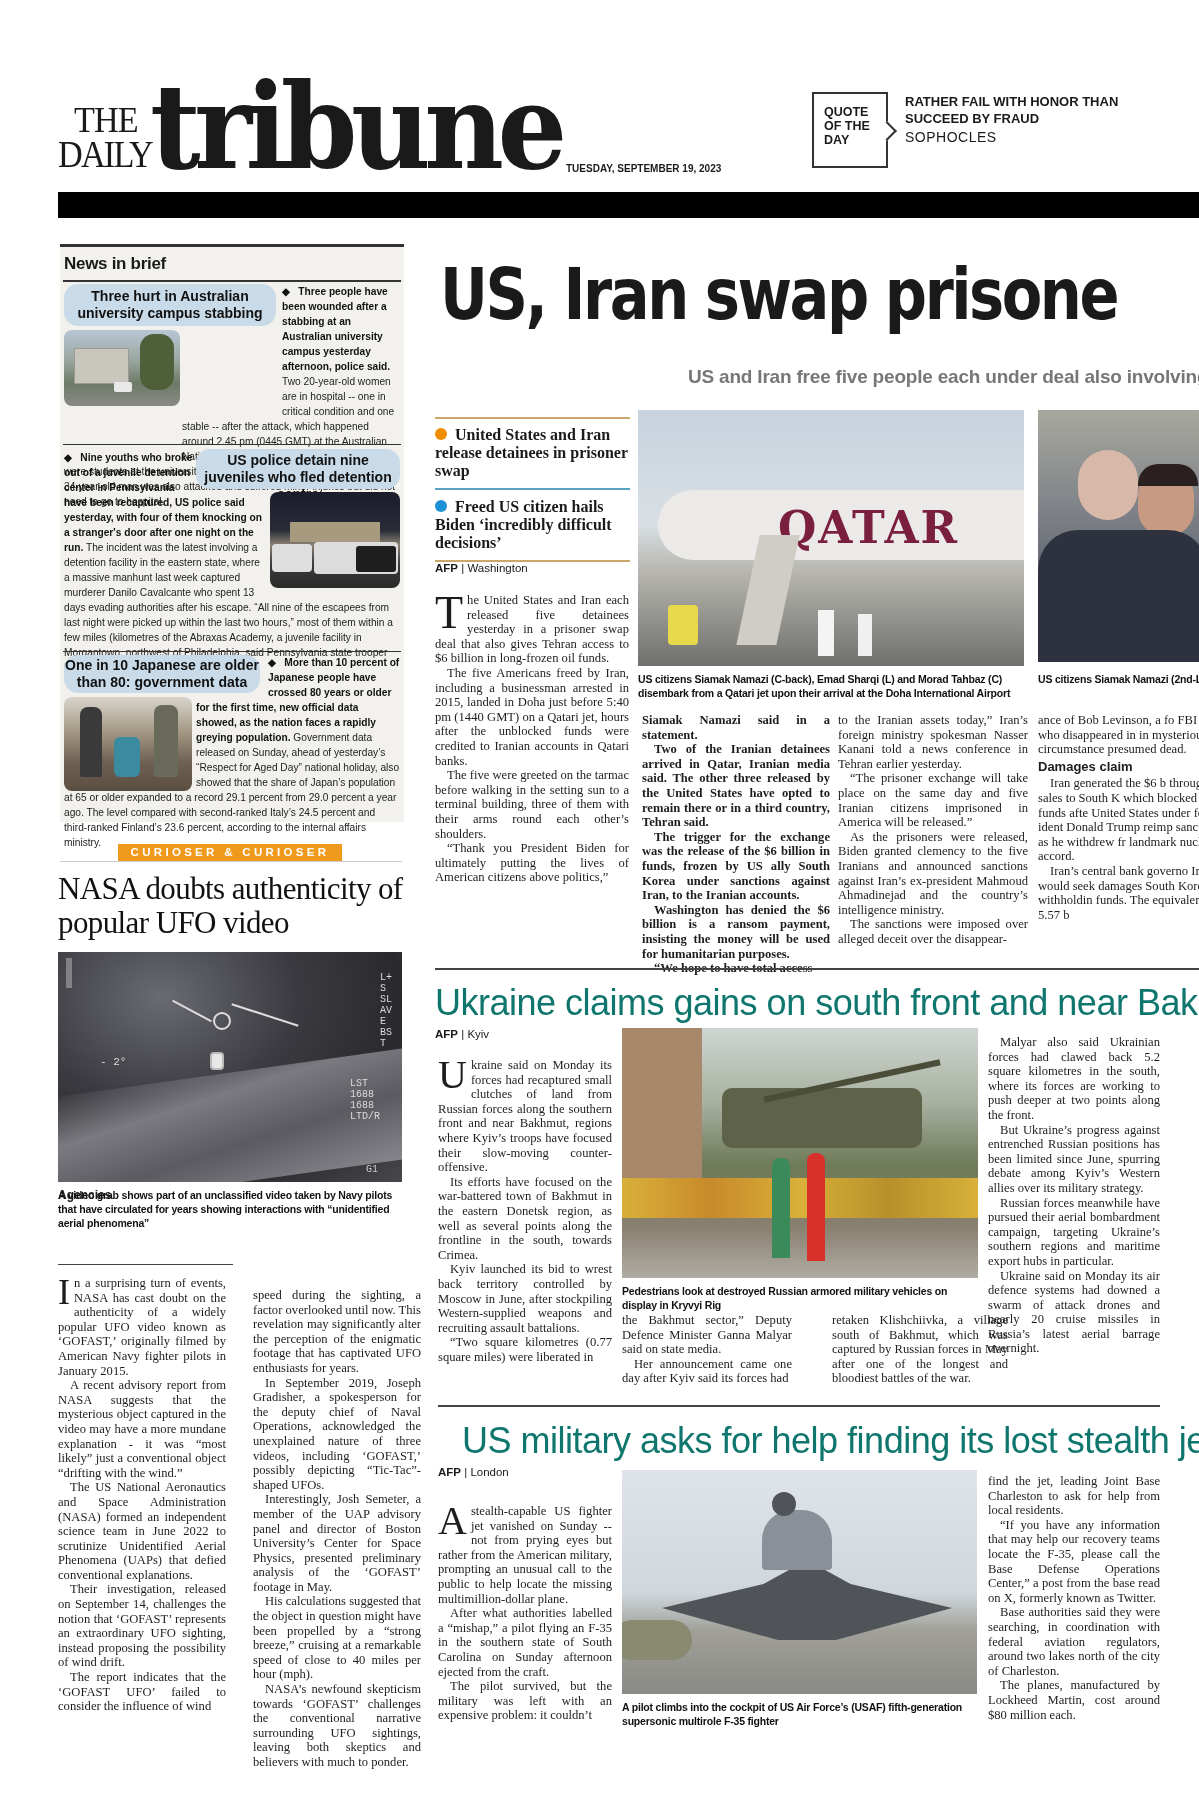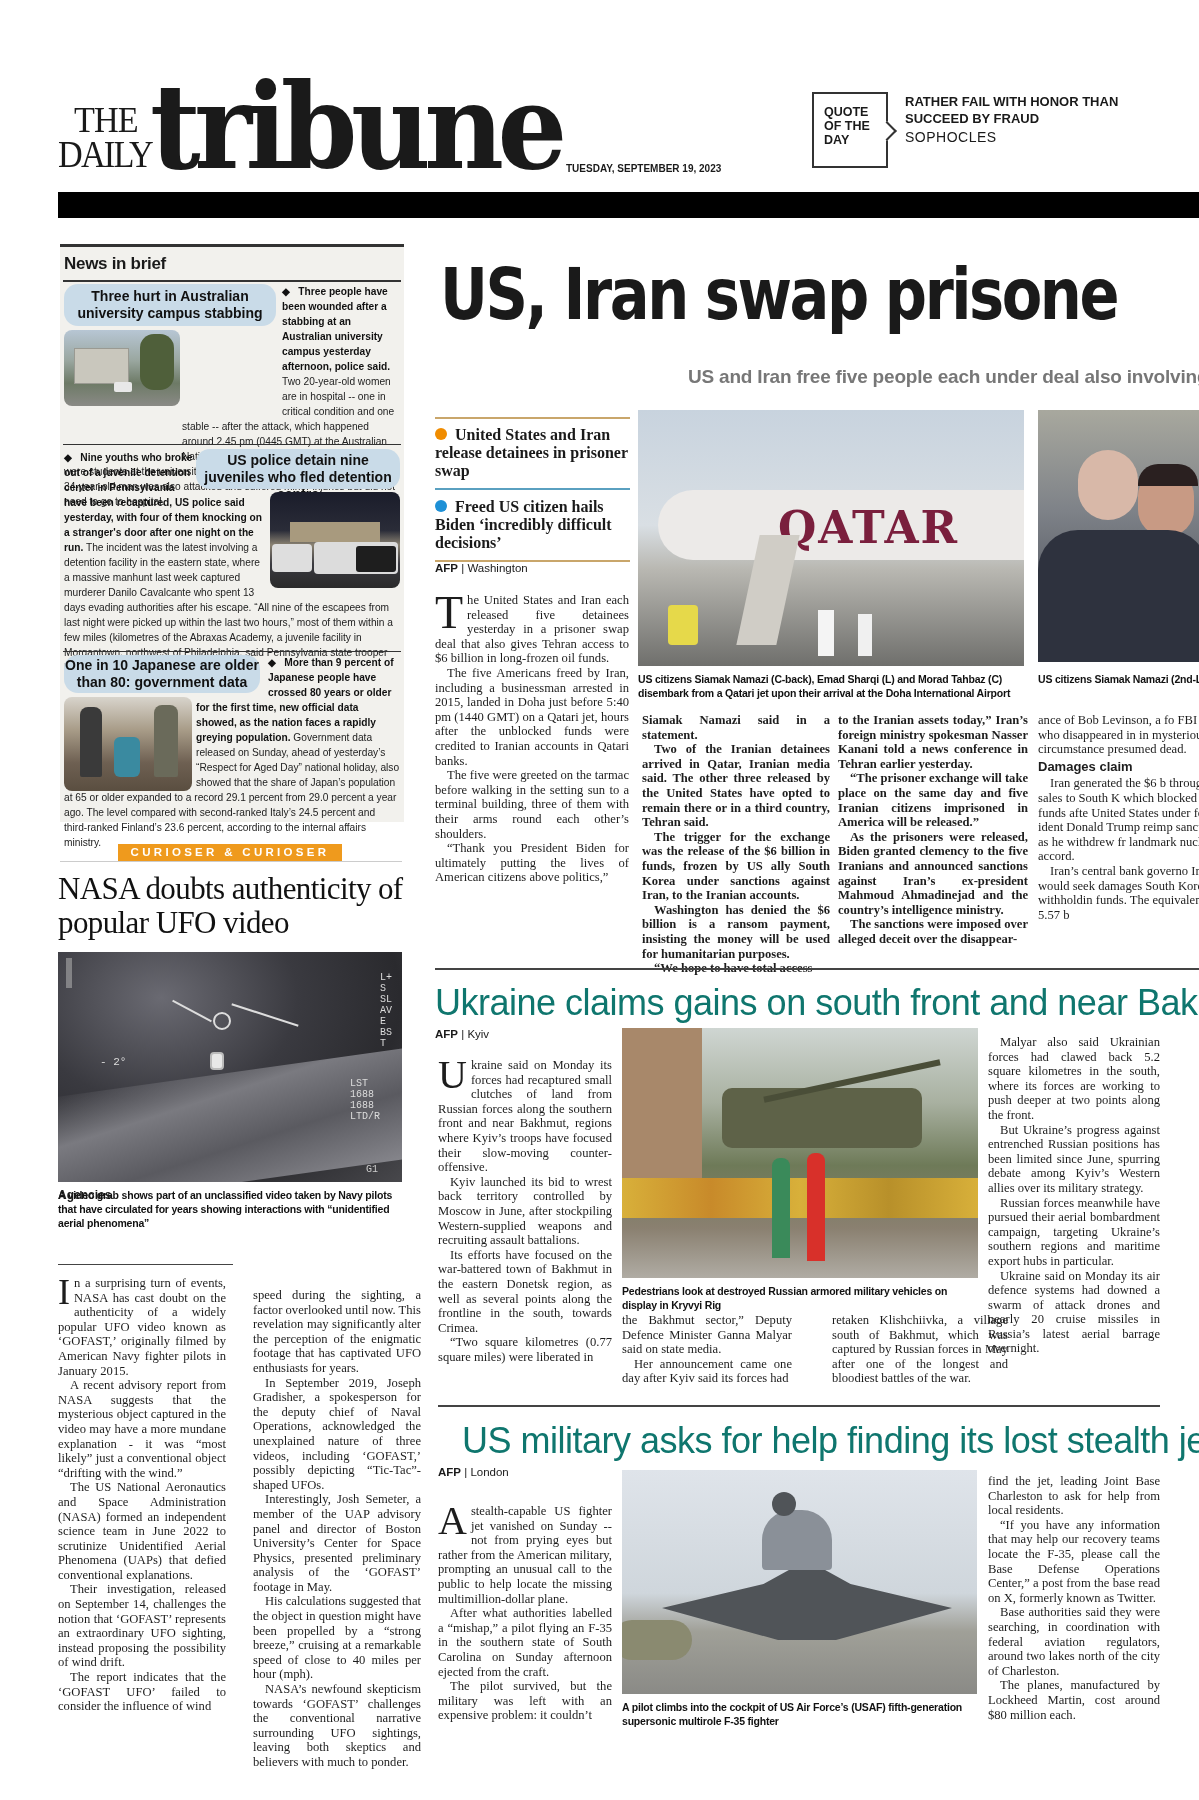--- a/index.html
+++ b/index.html
@@ -108,21 +108,21 @@
 
 <div class="abs pill sans" style="left:64px; top:655px; width:196px; height:38px; padding-top:2px;">One in 10 Japanese are older than 80: government data</div>
 <div class="abs photo" style="left:64px; top:697px; width:128px; height:94px; background: linear-gradient(180deg,#d8d4cc 0%,#a89c88 35%,#6e6052 70%,#5a4e40 100%);">
   <div style="position:absolute; left:16px; top:10px; width:22px; height:70px; background:#3a3a3a; border-radius:8px 8px 2px 2px;"></div>
   <div style="position:absolute; left:90px; top:8px; width:24px; height:72px; background:#6a6a5a; border-radius:8px 8px 2px 2px;"></div>
   <div style="position:absolute; left:50px; top:40px; width:26px; height:40px; background:#3a8aa0; border-radius:6px;"></div>
 </div>
 <div class="abs brief-text sans" style="left:64px; top:655px; width:336px;">
   <div style="float:left; width:204px; height:40px;"></div>
   <div style="float:left; clear:left; width:132px; height:94px;"></div>
-  <b>◆&nbsp;&nbsp;&nbsp;</b><b>More than 9 percent of Japanese people have crossed 80 years or older for the first time, new official data showed, as the nation faces a rapidly greying population.</b>
+  <b>◆&nbsp;&nbsp;&nbsp;</b><b>More than 10 percent of Japanese people have crossed 80 years or older for the first time, new official data showed, as the nation faces a rapidly greying population.</b>
   <span>Government data released on Sunday, ahead of yesterday’s “Respect for Aged Day” national holiday, also showed that the share of Japan’s population at 65 or older expanded to a record 29.1 percent from 29.0 percent a year ago. The level compared with second-ranked Italy’s 24.5 percent and third-ranked Finland’s 23.6 percent, according to the internal affairs ministry.</span>
 </div>
 
 <div class="abs main-head">US, Iran swap prisone</div>
 <div class="abs main-sub sans">US and Iran free five people each under deal also involving</div>
 
 <div class="abs" style="left:435px; top:417px; width:195px; height:2px; background:#c9a66b;"></div>
 <div class="abs bullet-box">
   <div class="bullet-item">
     <span class="dot" style="background:#f08c00;"></span><span>United States and Iran release detainees in prisoner swap</span>
@@ -161,21 +161,21 @@
 </div>
 <div class="abs caption sans" style="left:1038px; top:672px; width:161px; white-space:nowrap; overflow:hidden;">US citizens Siamak Namazi (2nd-L) a disembarking from a Qatari jet upon</div>
 
 <div class="abs body-text" style="left:642px; top:713px; width:188px;font-weight:bold;">
   <p class="first">Siamak Namazi said in a statement.</p>
   <p>Two of the Iranian detainees arrived in Qatar, Iranian media said. The other three released by the United States have opted to remain there or in a third country, Tehran said.</p>
   <p>The trigger for the exchange was the release of the $6 billion in funds, frozen by US ally South Korea under sanctions against Iran, to the Iranian accounts.</p>
   <p>Washington has denied the $6 billion is a ransom payment, insisting the money will be used for humanitarian purposes.</p>
   <p>“We hope to have total access</p>
 </div>
-<div class="abs body-text" style="left:838px; top:713px; width:190px;font-weight:bold;">
+<div class="abs body-text" style="left:838px; top:713px; width:190px;">
   <p class="first">to the Iranian assets today,” Iran’s foreign ministry spokesman Nasser Kanani told a news conference in Tehran earlier yesterday.</p>
   <p>“The prisoner exchange will take place on the same day and five Iranian citizens imprisoned in America will be released.”</p>
   <p>As the prisoners were released, Biden granted clemency to the five Iranians and announced sanctions against Iran’s ex-president Mahmoud Ahmadinejad and the country’s intelligence ministry.</p>
   <p>The sanctions were imposed over alleged deceit over the disappear-</p>
 </div>
 <div class="abs body-text" style="left:1038px; top:713px; width:190px; text-align:left;">
   <p class="first">ance of Bob Levinson, a fo FBI agent who disappeared in in mysterious circumstance presumed dead.</p>
   <div class="subhead sans">Damages claim</div>
   <p>Iran generated the $6 b through oil sales to South K which blocked the funds afte United States under former ident Donald Trump reimp sanctions as he withdrew fr landmark nuclear accord.</p>
   <p>Iran’s central bank governo Iran would seek damages South Korea for withholdin funds. The equivalent of 5.57 b</p>
@@ -219,22 +219,22 @@
   <p>His calculations suggested that the object in question might have been propelled by a “strong breeze,” cruising at a remarkable speed of close to 40 miles per hour (mph).</p>
   <p>NASA’s newfound skepticism towards ‘GOFAST’ challenges the conventional narrative surrounding UFO sightings, leaving both skeptics and believers with much to ponder.</p>
 </div>
 
 <div class="abs hr-dark" style="left:435px; top:968px; width:764px;"></div>
 <div class="abs section-head" style="left:435px; top:986px;">Ukraine claims gains on south front and near Bakhmut</div>
 <div class="abs byline sans" style="left:435px; top:1028px;"><b>AFP</b> | <span>Kyiv</span></div>
 
 <div class="abs body-text" style="left:438px; top:1058px; width:174px;">
   <p class="first"><span class="dropcap" style="font-size:40px; line-height:30px;">U</span><span>kraine said on Monday its forces had recaptured small clutches of land from Russian forces along the southern front and near Bakhmut, regions where Kyiv’s troops have focused their slow-moving counter-offensive.</span></p>
+  <p>Its efforts have focused on the war-battered town of Bakhmut in the eastern Donetsk region, as well as several points along the frontline in the south, towards Crimea.</p>
   <p>Kyiv launched its bid to wrest back territory controlled by Moscow in June, after stockpiling Western-supplied weapons and recruiting assault battalions.</p>
-  <p>Its efforts have focused on the war-battered town of Bakhmut in the eastern Donetsk region, as well as several points along the frontline in the south, towards Crimea.</p>
   <p>“Two square kilometres (0.77 square miles) were liberated in</p>
 </div>
 
 <div class="abs" style="left:622px; top:1028px; width:356px; height:250px; overflow:hidden; background: linear-gradient(180deg,#cfd6d2 0%,#a8b0a0 30%,#6e7a58 55%,#8a8070 80%,#b0aca4 100%);">
   <div style="position:absolute; left:0; top:0; width:80px; height:150px; background:#a8886a;"></div>
   <div style="position:absolute; left:100px; top:60px; width:200px; height:60px; background:#5e6248; border-radius:10px;"></div>
   <div style="position:absolute; left:140px; top:50px; width:180px; height:6px; background:#4a4e38; transform:rotate(-12deg);"></div>
   <div style="position:absolute; left:0; top:150px; width:356px; height:40px; background:linear-gradient(90deg,#d8b03a,#c88a2a,#d8b03a,#b8902a,#d8b03a);"></div>
   <div style="position:absolute; left:150px; top:130px; width:18px; height:100px; background:#3a8a5a; border-radius:8px 8px 0 0;"></div>
   <div style="position:absolute; left:185px; top:125px; width:18px; height:108px; background:#d8302a; border-radius:8px 8px 0 0;"></div>

